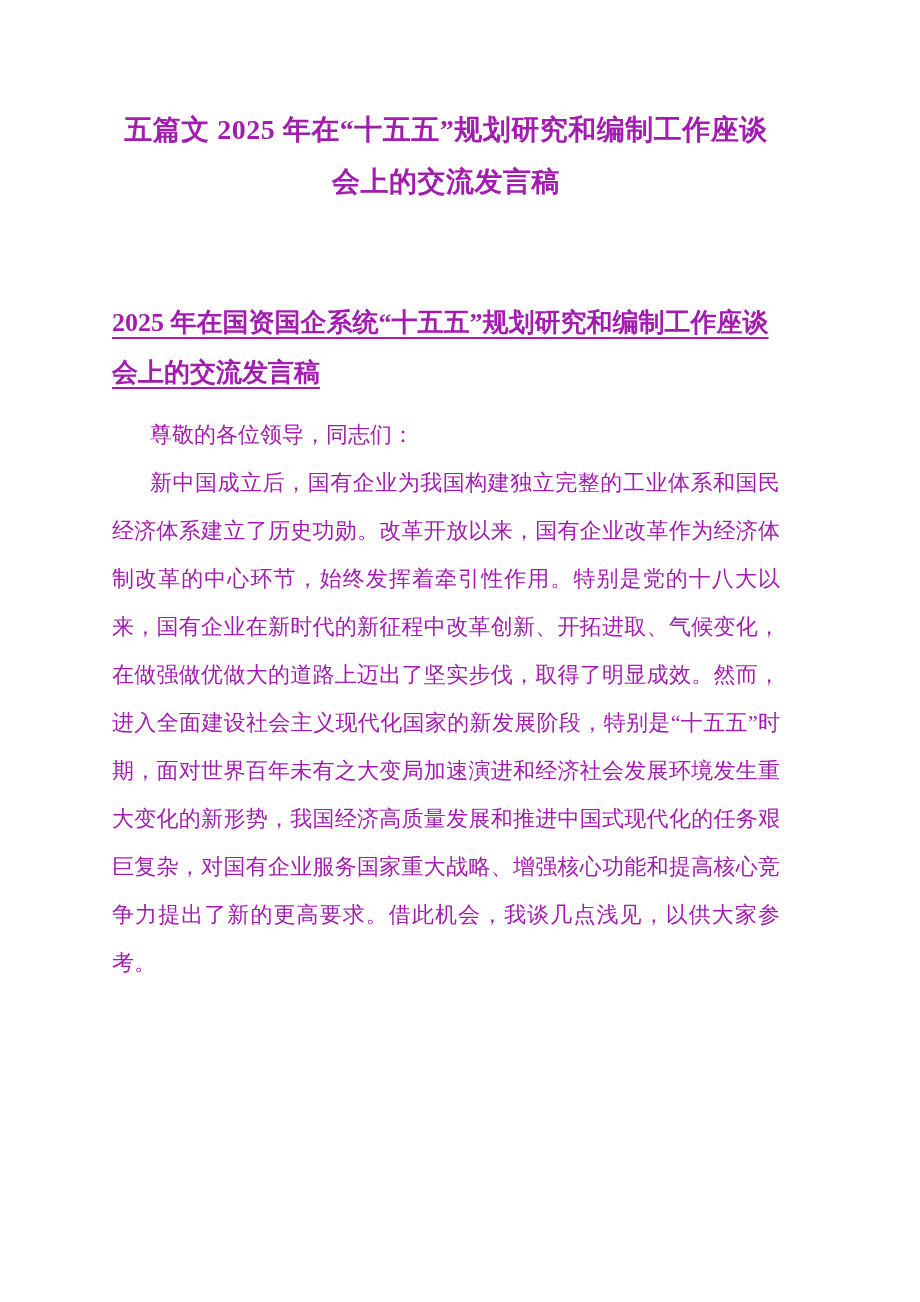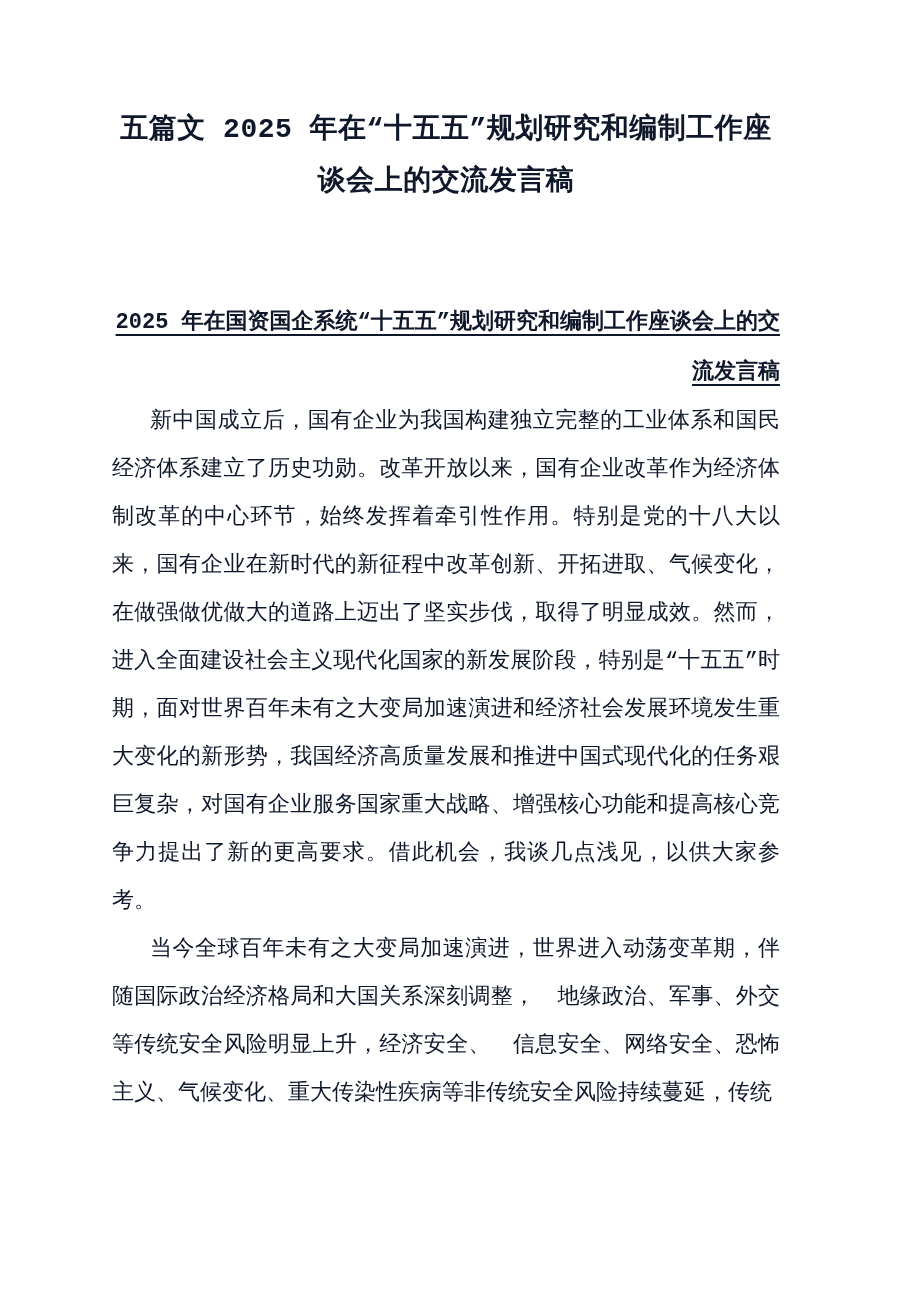--- a/index.html
+++ b/index.html
@@ -7,39 +7,39 @@
     padding: 0;
     background: #ffffff;
   }
   .page {
     position: relative;
     width: 920px;
     height: 1302px;
     background: #ffffff;
     box-sizing: border-box;
     padding: 104px 140px 0 112px;
-    font-family: Liberation Mono, monospace;
-    color: #0f172a;
+    font-family: Liberation Serif, serif;
+    color: #a21caf;
     overflow: hidden;
     border-radius: 17px;
   }
   .main-title {
     margin: 0;
     font-size: 28px;
     font-weight: bold;
     line-height: 52px;
     text-align: center;
     letter-spacing: 0.5px;
   }
   .section-title {
     margin: 90px 0 0 0;
-    font-size: 22px;
+    font-size: 26px;
     font-weight: bold;
     line-height: 50px;
-    text-align: right;
+    text-align: left;
   }
   .section-title .u {
     text-decoration: underline;
     text-decoration-thickness: 2px;
     text-underline-offset: 6px;
   }
   p.body {
     margin: 0;
     font-size: 22px;
     line-height: 48px;
@@ -57,19 +57,19 @@
 </style>
 </head>
 <body>
 
 <div class="page">
 
   <h1 class="main-title">五篇文 2025 年在“十五五”规划研究和编制工作座谈会上的交流发言稿</h1>
 
   <h2 class="section-title"><span class="u">2025 年在国资国企系统“十五五”规划研究和编制工作座谈会上的交流发言稿</span></h2>
 
+  <p class="body salutation">尊敬的各位领导，同志们：</p>
 
   <p class="body">新中国成立后，国有企业为我国构建独立完整的工业体系和国民经济体系建立了历史功勋。改革开放以来，国有企业改革作为经济体制改革的中心环节，始终发挥着牵引性作用。特别是党的十八大以来，国有企业在新时代的新征程中改革创新、开拓进取、气候变化，在做强做优做大的道路上迈出了坚实步伐，取得了明显成效。然而，进入全面建设社会主义现代化国家的新发展阶段，特别是“十五五”时期，面对世界百年未有之大变局加速演进和经济社会发展环境发生重大变化的新形势，我国经济高质量发展和推进中国式现代化的任务艰巨复杂，对国有企业服务国家重大战略、增强核心功能和提高核心竞争力提出了新的更高要求。借此机会，我谈几点浅见，以供大家参考。</p>
 
 
-  <p class="body">当今全球百年未有之大变局加速演进，世界进入动荡变革期，伴随国际政治经济格局和大国关系深刻调整，　地缘政治、军事、外交等传统安全风险明显上升，经济安全、　信息安全、网络安全、恐怖主义、气候变化、重大传染性疾病等非传统安全风险持续蔓延，传统</p>
 
 </div>
 
 </body></html>

